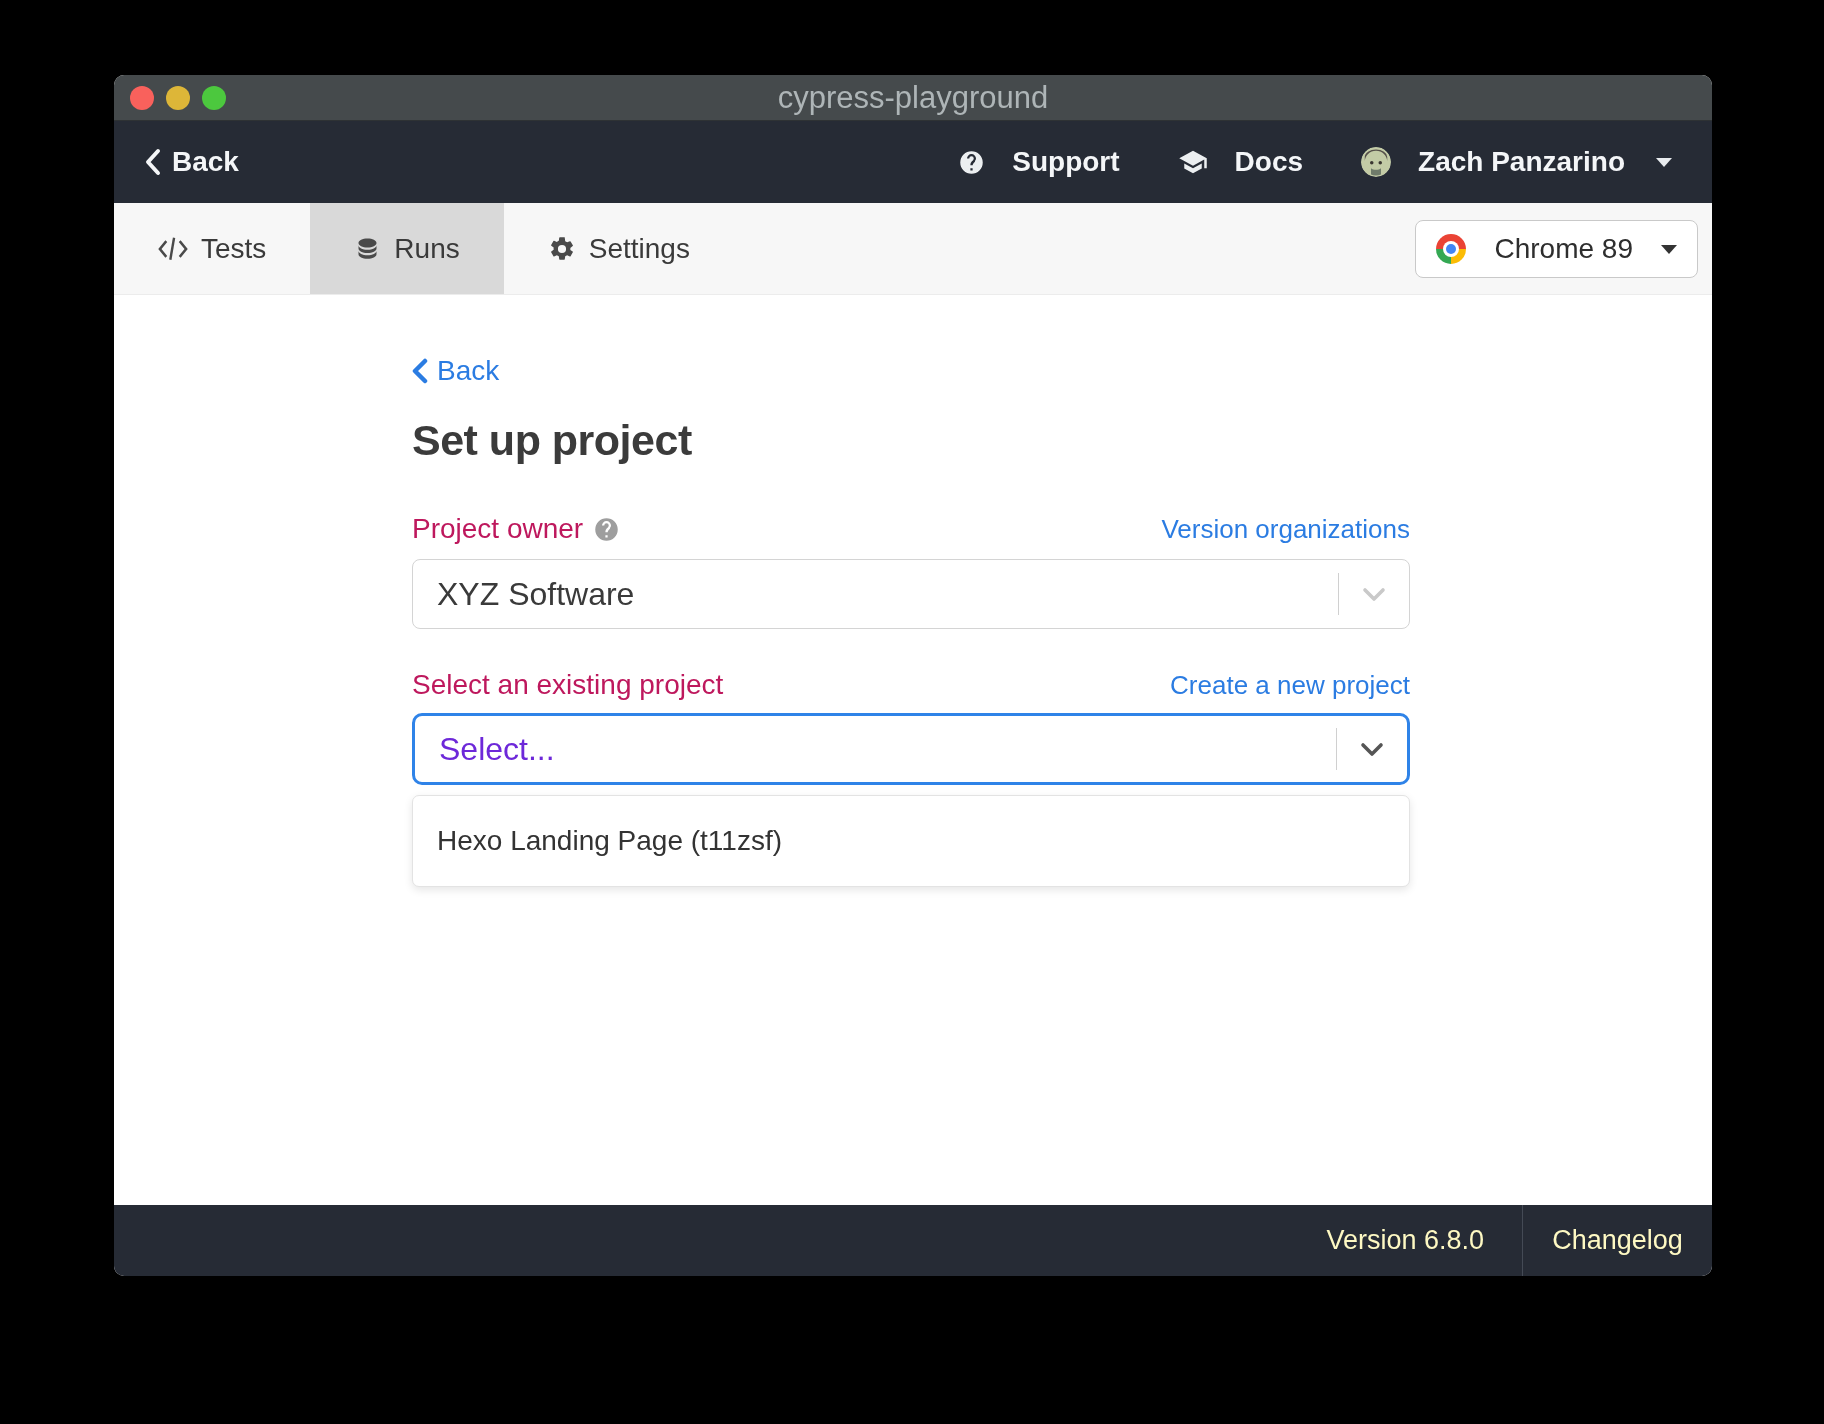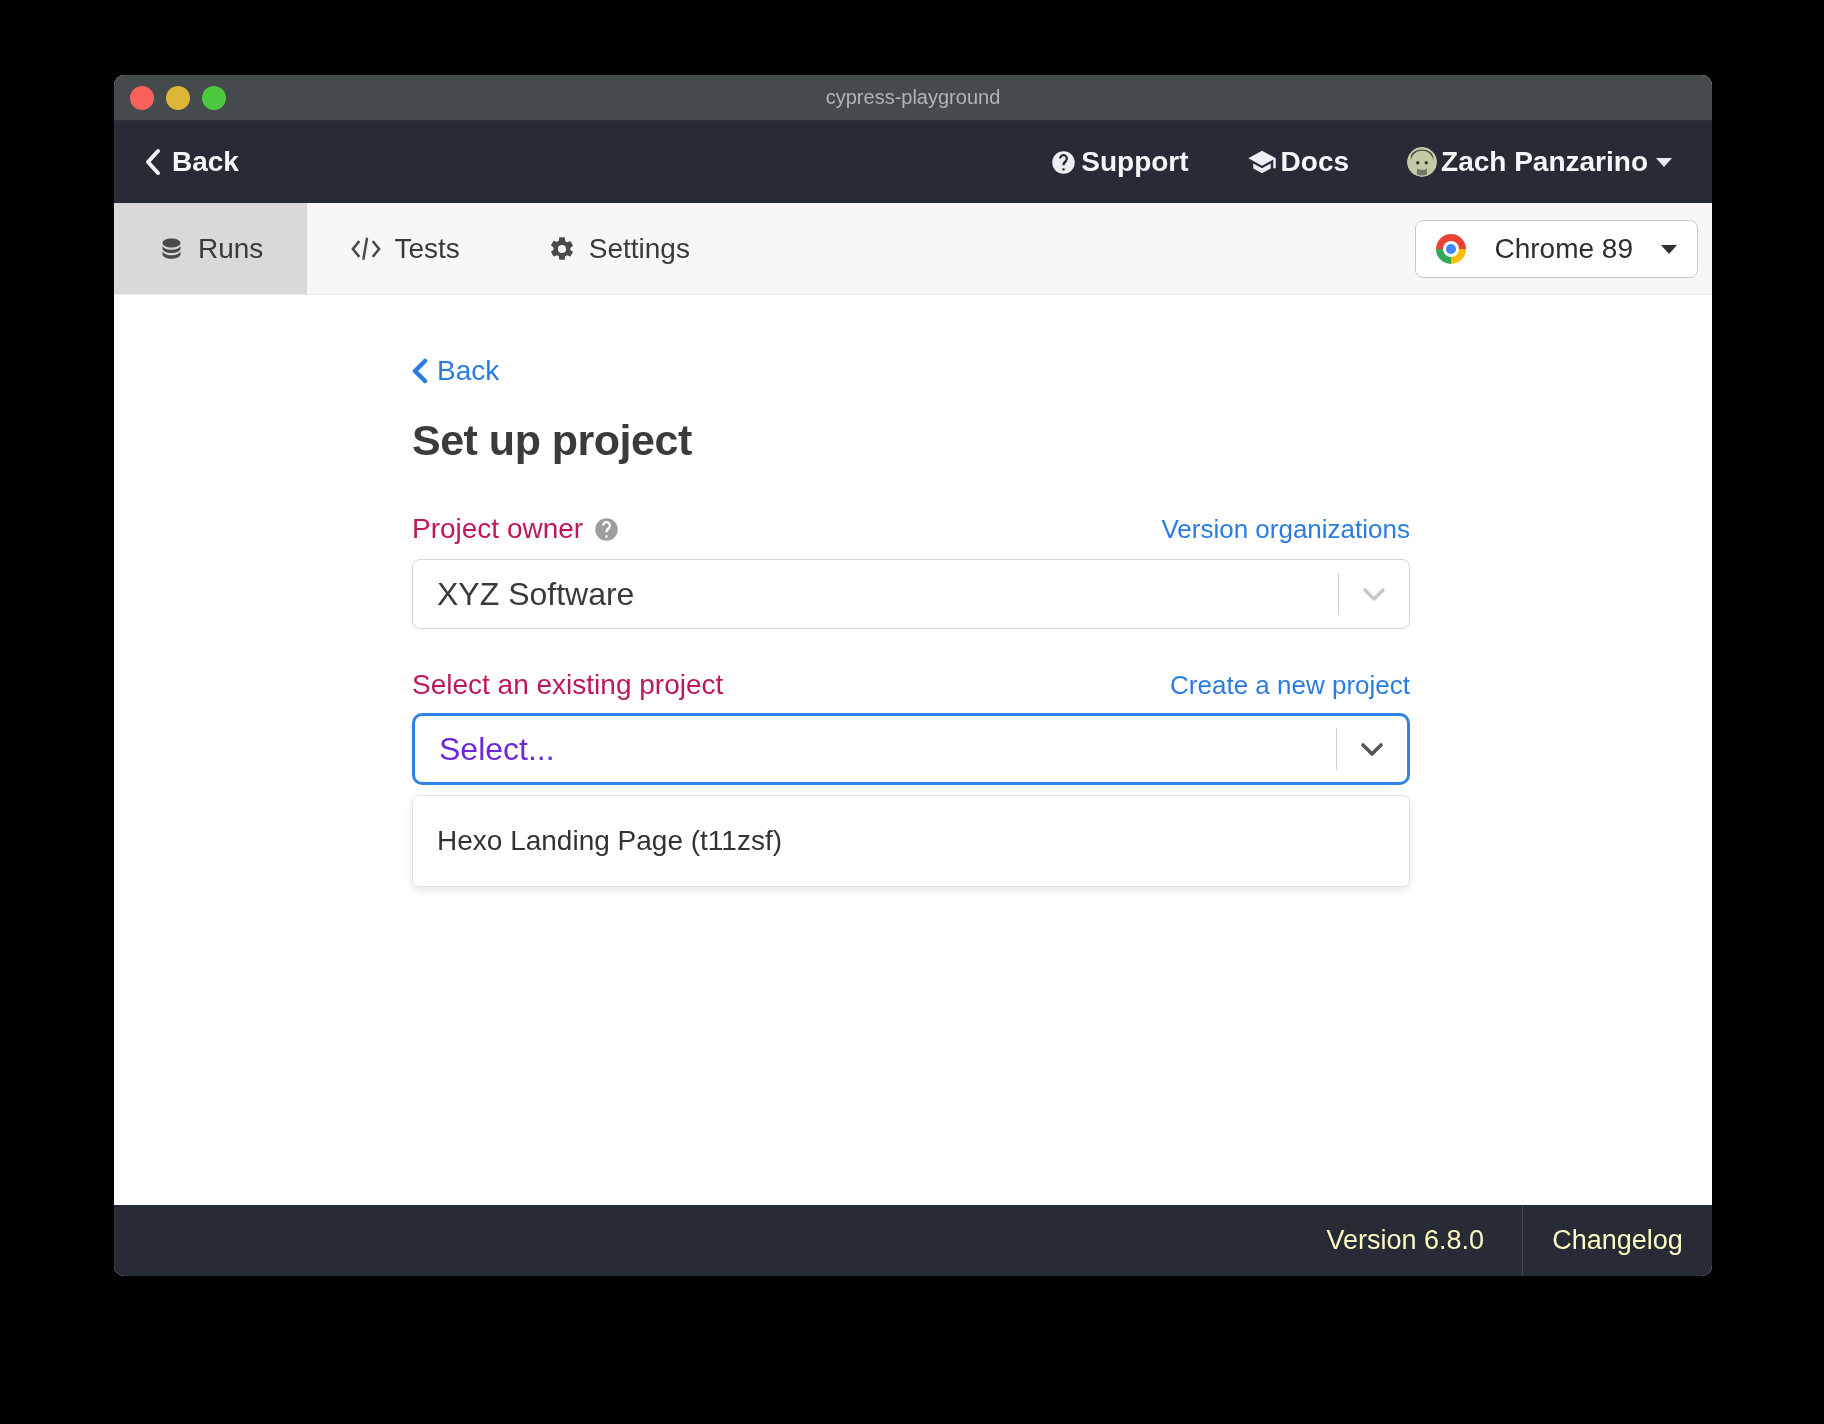--- a/index.html
+++ b/index.html
@@ -15,30 +15,30 @@
   .titlebar {
     height:46px; background:var(--titlebar,#454a4c); position:relative;
     display:flex; align-items:center; justify-content:center; flex:0 0 auto;
     border-bottom:1px solid #2e3234;
   }
   .traffic { position:absolute; left:16px; top:0; height:100%; display:flex; align-items:center; gap:12px; }
   .dot { width:24px; height:24px; border-radius:50%; }
   .dot.red { background:#f9615c; }
   .dot.yellow { background:#ddb638; }
   .dot.green { background:#4cc83e; }
-  .win-title { color:#aeb5b7; font-size:20px; }
+  .win-title { color:#aeb5b7; font-size:31px; }
 
   
   .navbar {
     height:82px; background:var(--chrome-dark,#262b35); color:#f4f6f8;
     display:flex; align-items:center; padding:0 40px 0 30px; flex:0 0 auto;
   }
   .nav-back { display:flex; align-items:center; gap:10px; font-size:28px; font-weight:600; cursor:default; }
   .nav-right { margin-left:auto; display:flex; align-items:center; gap:58px; }
-  .nav-item { display:flex; align-items:center; gap:4px; font-size:28px; font-weight:600; }
+  .nav-item { display:flex; align-items:center; gap:27px; font-size:28px; font-weight:600; }
   .nav-icon svg { display:block; }
   .avatar { width:30px; height:30px; border-radius:50%; overflow:hidden; background:#3a404c; }
   .caret { width:0; height:0; border-left:8px solid transparent; border-right:8px solid transparent; border-top:9px solid #e8ebee; margin-left:4px; }
 
   
   .tabbar {
     height:92px; background:var(--tabbar,#f7f7f7); display:flex; align-items:stretch;
     flex:0 0 auto; position:relative; border-bottom:1px solid #ececec;
   }
   .tab { display:flex; align-items:center; gap:13px; padding:0 44px; font-size:28px; color:#3a3a3a; }
@@ -148,37 +148,37 @@
               <path d="M8,17c2,1.6 6,1.6 8,0v5a12,12 0 0 1-8,0Z" fill="#6f7b6a"></path>
             </svg>
         </span>
         <span>Zach Panzarino</span>
         <span class="caret"></span>
       </div>
     </div>
   </div>
 
   <div class="tabbar">
-    <div class="tab active">
-      <span class="ticon">
-        <svg width="27" height="27" viewBox="0 0 24 24" fill="#4a4a4a">
-            <path d="M12,3C7.58,3 4,4.79 4,7s3.58,4 8,4 8-1.79 8-4-3.58-4-8-4M4,9v3c0,2.21 3.58,4 8,4s8-1.79 8-4V9c0,2.21-3.58,4-8,4S4,11.21 4,9m0,5v3c0,2.21 3.58,4 8,4s8-1.79 8-4v-3c0,2.21-3.58,4-8,4s-8-1.79-8-4Z"></path>
-          </svg>
-      </span>
-      <span>Runs</span>
-    </div>
     <div class="tab">
       <span class="ticon">
         <svg width="30" height="26" viewBox="0 0 24 20" fill="#4a4a4a">
             <path d="M7.4,15.6 2.8,10l4.6-5.6L5.9,3 0.2,10l5.7,7Z"></path>
             <path d="M16.6,15.6 21.2,10 16.6,4.4 18.1,3l5.7,7-5.7,7Z"></path>
             <path d="M13.8,1.2 11.9,0.7 8.9,18.3l1.9.5Z"></path>
           </svg>
       </span>
       <span>Tests</span>
+    </div>
+    <div class="tab active">
+      <span class="ticon">
+        <svg width="27" height="27" viewBox="0 0 24 24" fill="#4a4a4a">
+            <path d="M12,3C7.58,3 4,4.79 4,7s3.58,4 8,4 8-1.79 8-4-3.58-4-8-4M4,9v3c0,2.21 3.58,4 8,4s8-1.79 8-4V9c0,2.21-3.58,4-8,4S4,11.21 4,9m0,5v3c0,2.21 3.58,4 8,4s8-1.79 8-4v-3c0,2.21-3.58,4-8,4s-8-1.79-8-4Z"></path>
+          </svg>
+      </span>
+      <span>Runs</span>
     </div>
     <div class="tab">
       <span class="ticon">
         <svg width="28" height="28" viewBox="0 0 24 24" fill="#4a4a4a">
             <path d="M19.14,12.94a7.07,7.07 0 0,0 .06-.94 7.07,7.07 0 0,0-.06-.94l2.03-1.58a.5.5 0 0 0 .12-.64l-1.92-3.32a.5.5 0 0 0-.61-.22l-2.39.96a7.3,7.3 0 0 0-1.62-.94l-.36-2.54A.5.5 0 0 0 13.9,2h-3.8a.5.5 0 0 0-.49.42l-.36,2.54a7.3,7.3 0 0 0-1.62.94l-2.39-.96a.5.5 0 0 0-.61.22L2.71,8.48a.5.5 0 0 0 .12.64l2.03,1.58a7.07,7.07 0 0 0 0,1.88l-2.03,1.58a.5.5 0 0 0-.12.64l1.92,3.32c.13.23.4.32.61.22l2.39-.96c.5.38 1.04.7 1.62.94l.36,2.54c.04.24.25.42.49.42h3.8c.24,0 .45-.18.49-.42l.36-2.54a7.3,7.3 0 0 0 1.62-.94l2.39.96c.22.09.48,0 .61-.22l1.92-3.32a.5.5 0 0 0-.12-.64ZM12,15.5A3.5,3.5 0 1,1 15.5,12 3.5,3.5 0 0,1 12,15.5Z"></path>
           </svg>
       </span>
       <span>Settings</span>
     </div>
     <div class="browser-btn">

